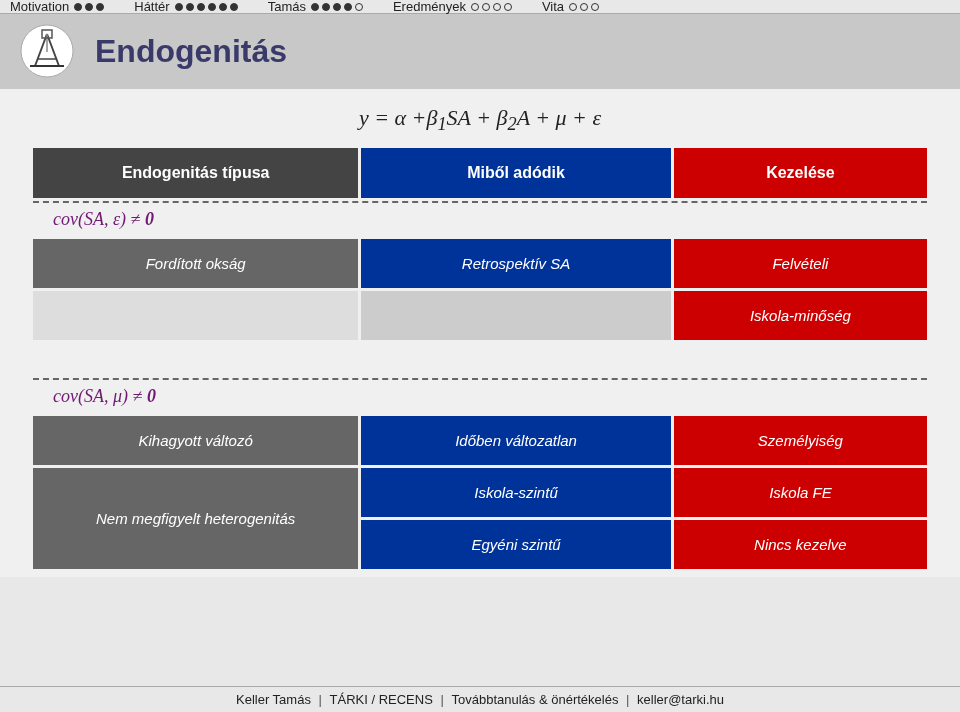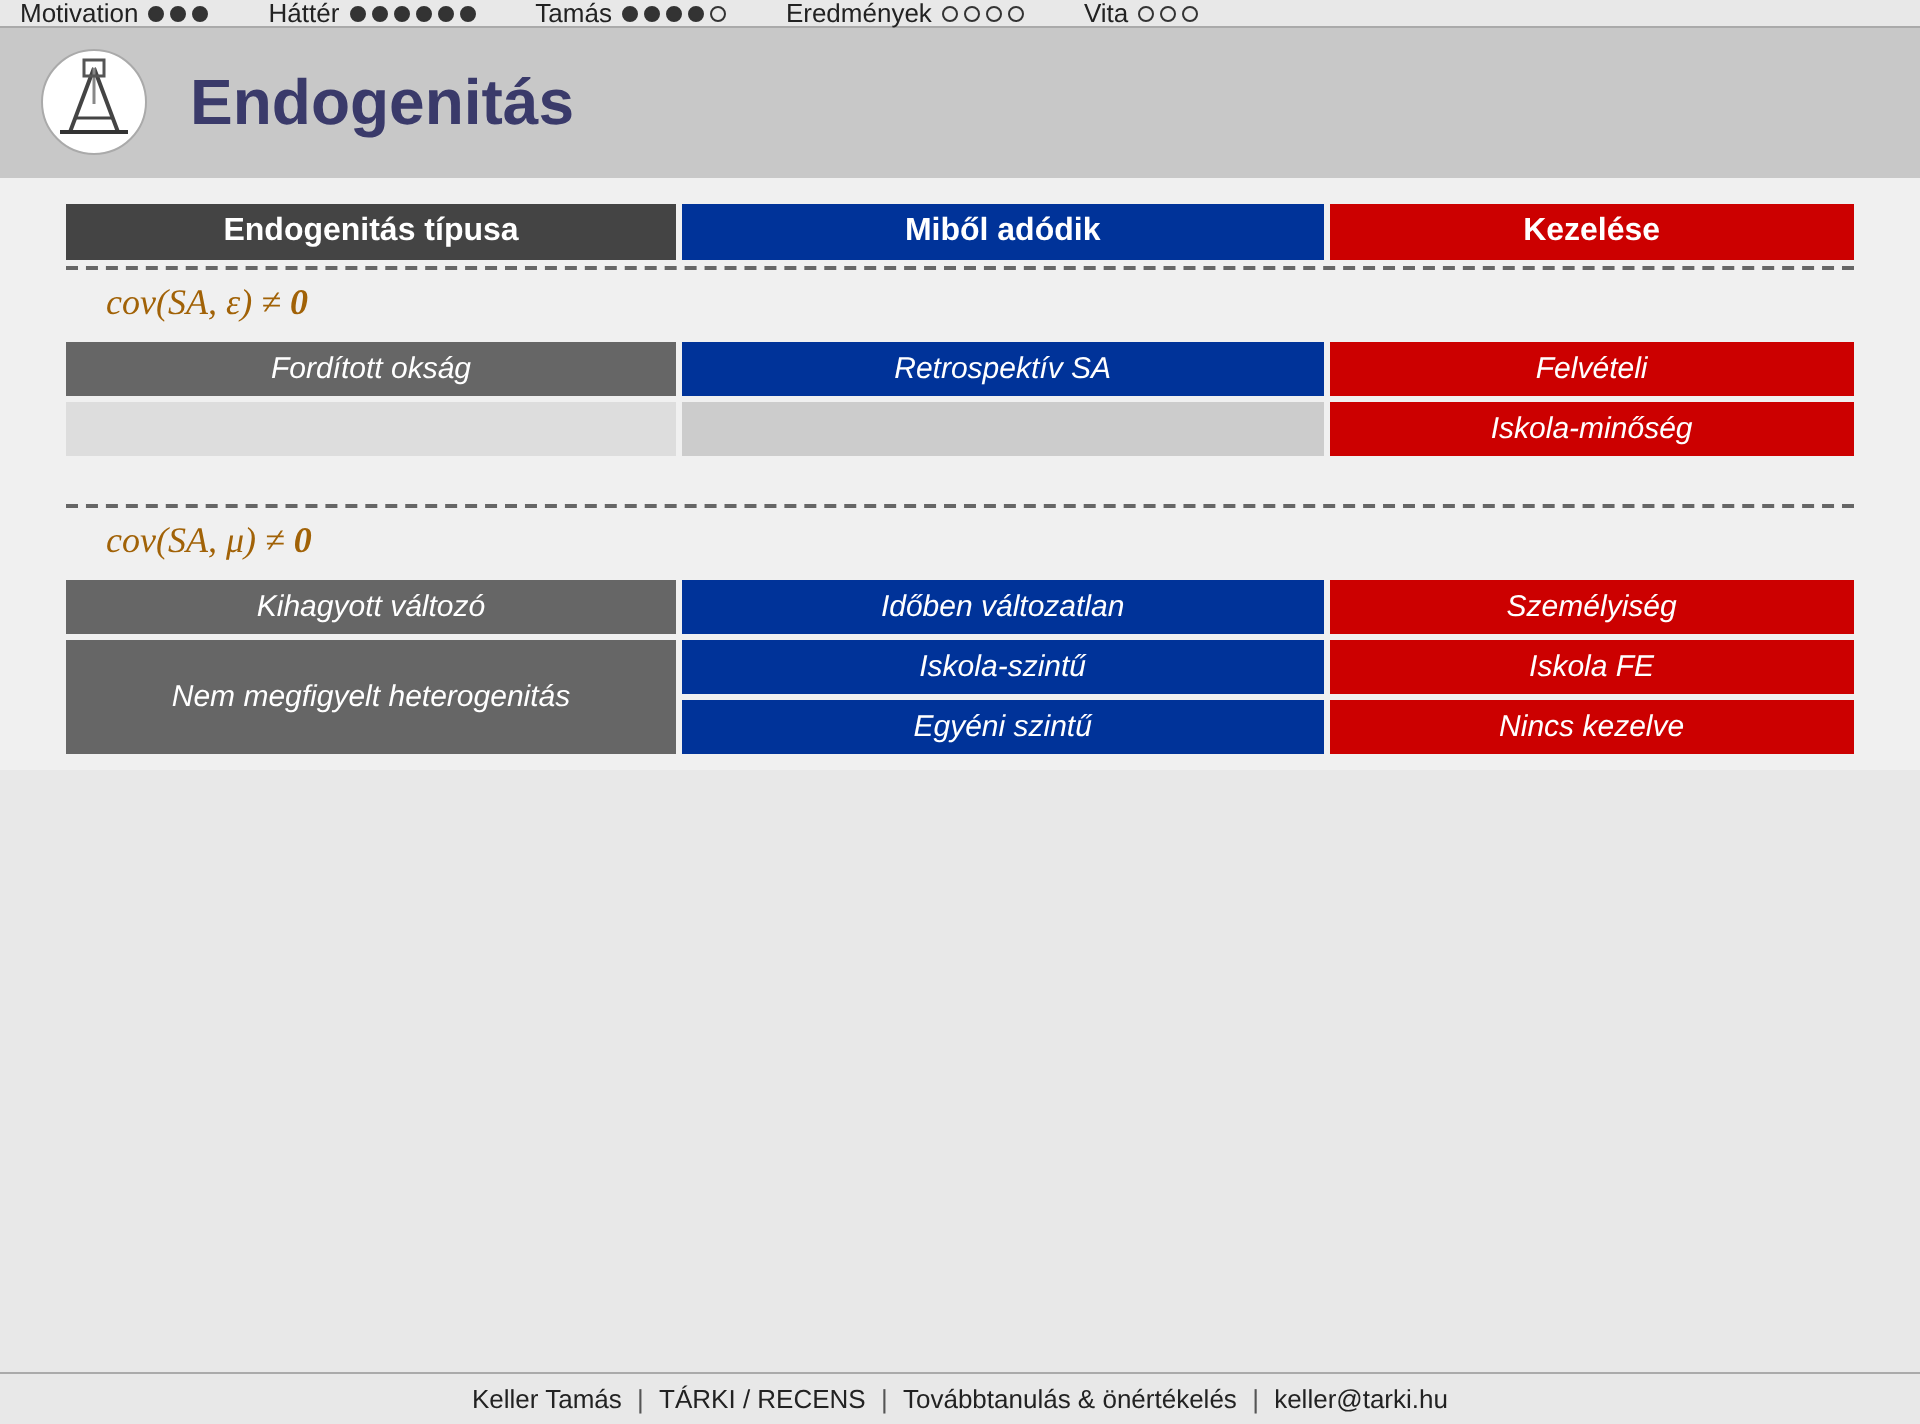--- a/index.html
+++ b/index.html
@@ -98,21 +98,21 @@
     .footer-sep { color: #555; }
 
     
     .big-table {
       width: 900px;
       margin: 0 auto;
       border-collapse: separate;
       border-spacing: 3px;
     }
     .big-table th, .big-table td {
-      padding: 5px;
+      padding: 16px;
     }
 
     .th-dark {
       background: #444;
       color: white;
       font-family: Arial, sans-serif;
       font-size: 16px;
       font-weight: bold;
       font-style: normal;
       padding: 8px 20px;
@@ -173,21 +173,21 @@
     }
     .td-empty2 {
       background: #ccc;
       padding: 9px 20px;
     }
 
     .cov-cell {
       font-size: 18px;
       font-style: italic;
       font-family: 'Times New Roman', serif;
-      color: #a16207;
+      color: #701a75;
       padding: 5px 10px;
     }
 
     .dashed-border-top td, .dashed-border-top th {
       border-top: 2px dashed #666 !important;
     }
   </style>
 </head>
 <body>
 
@@ -250,20 +250,23 @@
     <line x1="17" y1="35" x2="37" y2="35" stroke="#444" stroke-width="1.5"></line>
     <line x1="27" y1="10" x2="27" y2="28" stroke="#888" stroke-width="1.5"></line>
     <rect x="22" y="6" width="10" height="8" fill="none" stroke="#555" stroke-width="1.5"></rect>
     <line x1="10" y1="42" x2="44" y2="42" stroke="#333" stroke-width="2"></line>
   </svg>
   <span class="page-title-text">Endogenitás</span>
 </div>
 
 <div class="main-content">
 
+  <div class="formula-row">
+    <i>y</i> = <i>α</i> +<i>β</i><sub>1</sub><i>SA</i> + <i>β</i><sub>2</sub><i>A</i> + <i>μ</i> + <i>ε</i>
+  </div>
 
   <table class="big-table">
     <thead>
       <tr>
         <th class="th-dark">Endogenitás típusa</th>
         <th class="th-blue">Miből adódik</th>
         <th class="th-red">Kezelése</th>
       </tr>
     </thead>
     <tbody>

